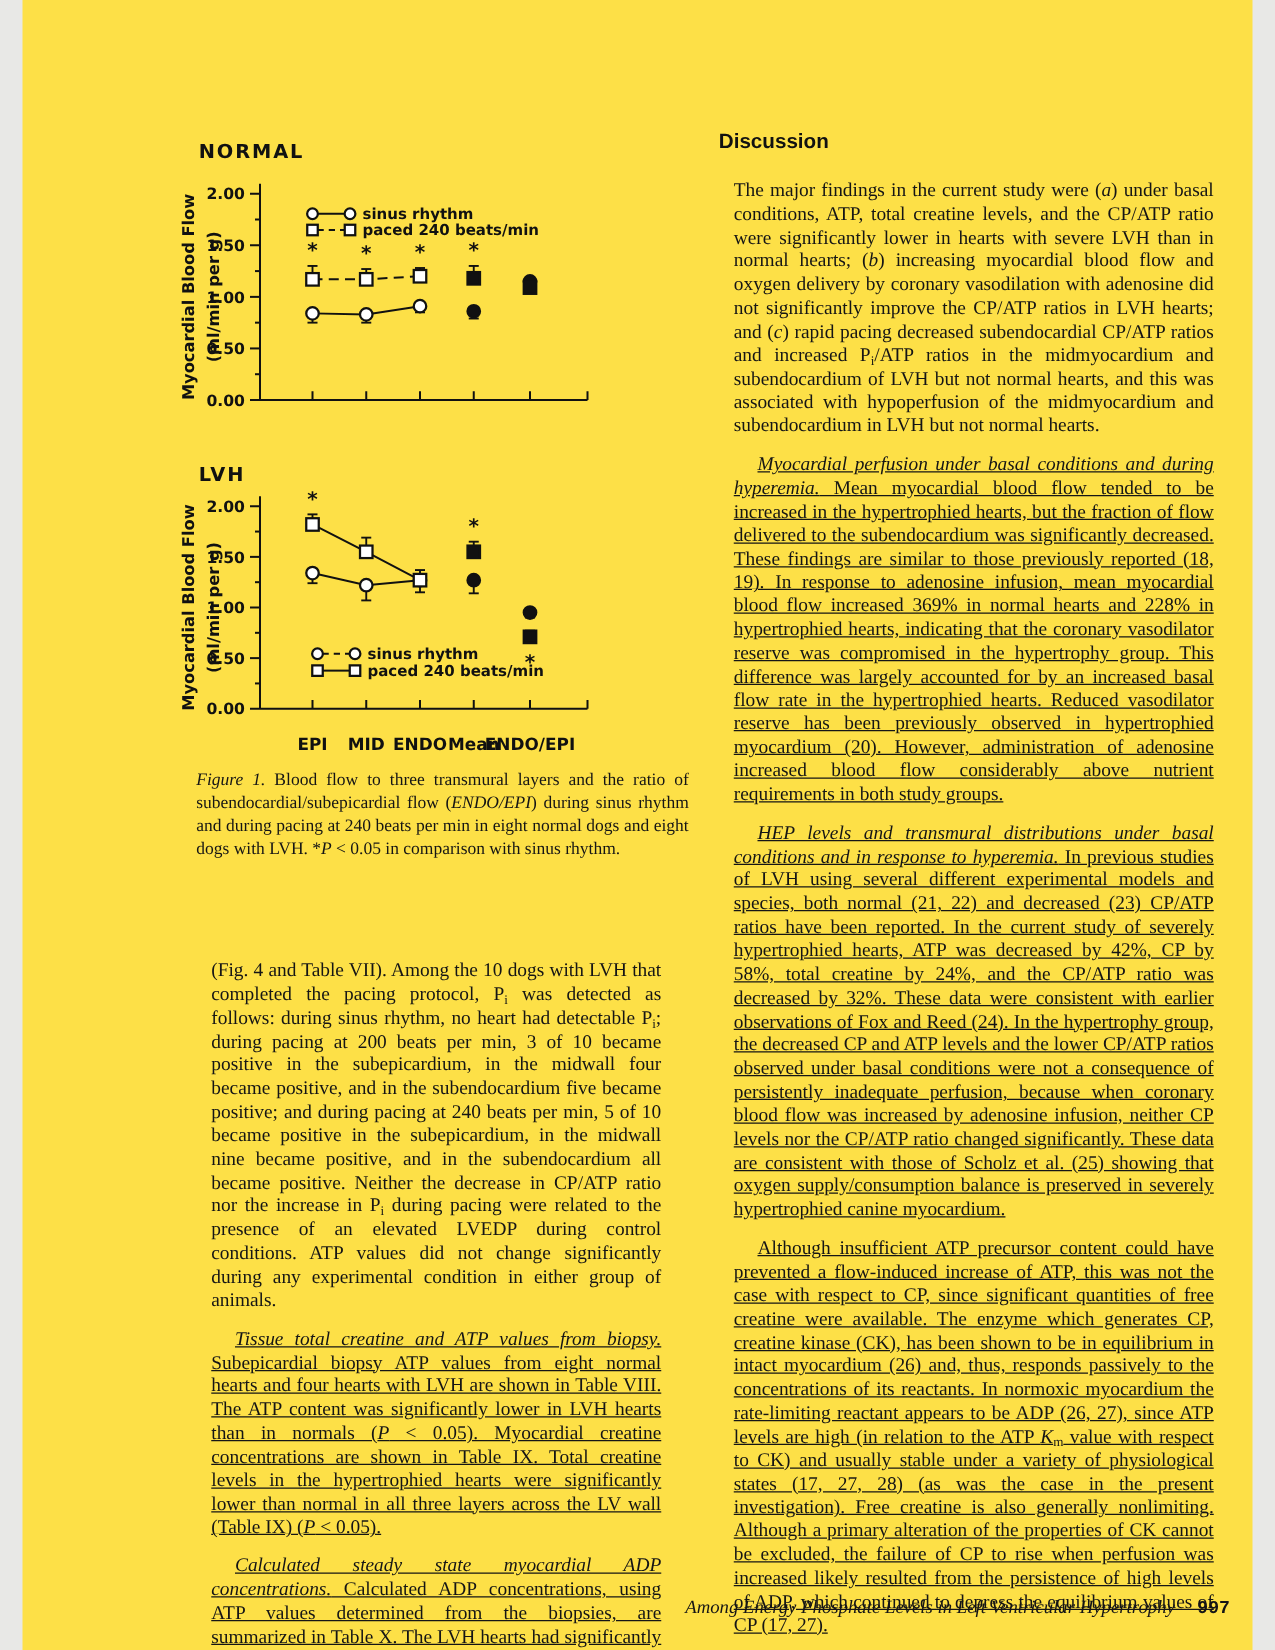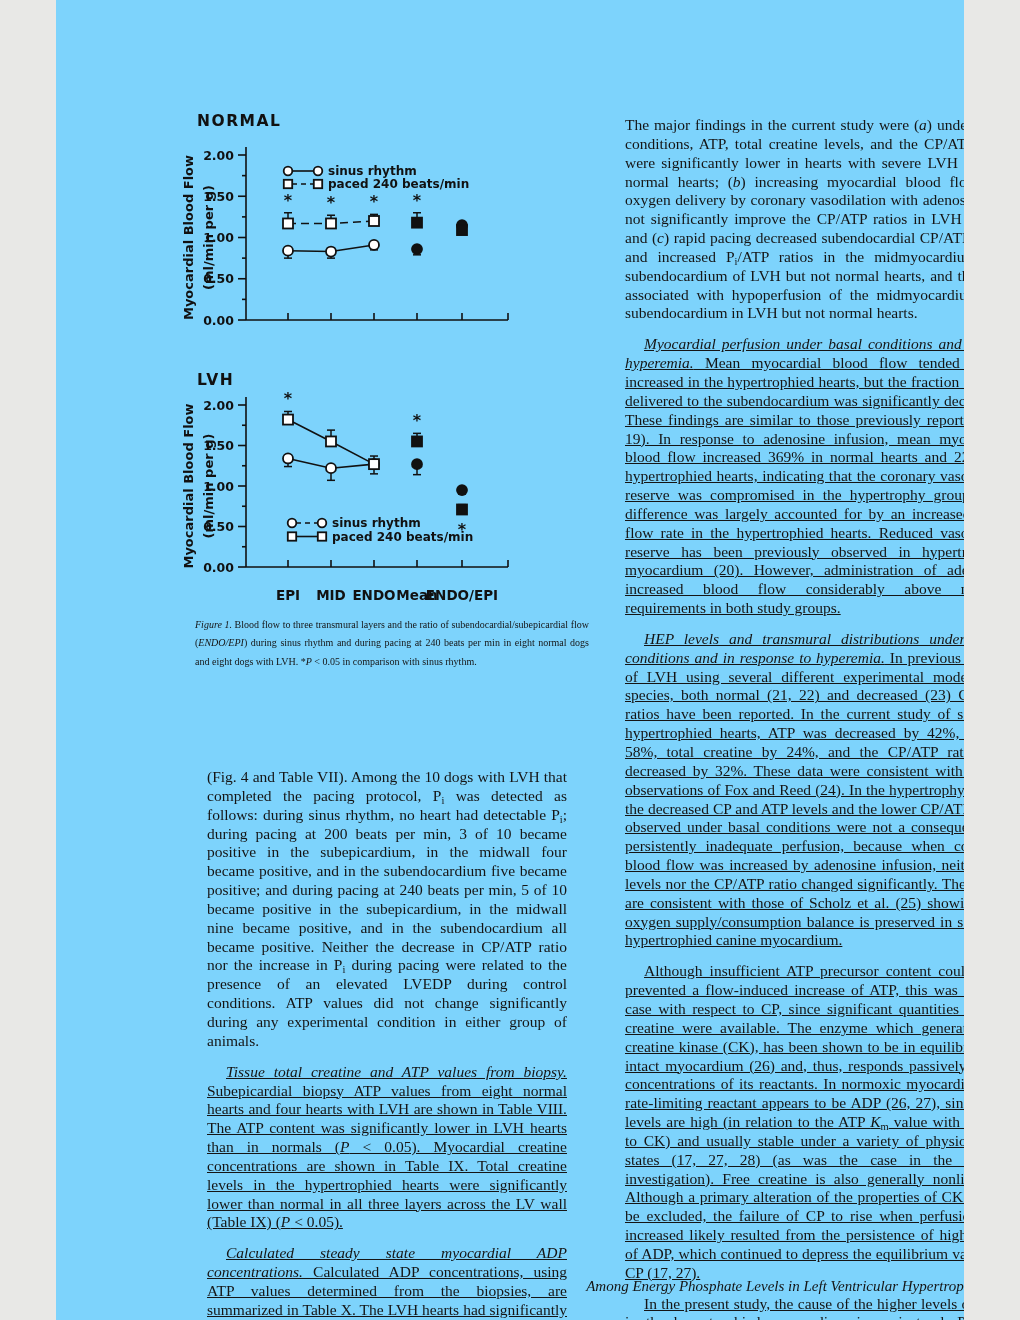--- a/index.html
+++ b/index.html
@@ -1,39 +1,39 @@
 <!DOCTYPE html>
 <html lang="en"><head>
 <meta charset="utf-8">
 <style>
   html,body{margin:0;padding:0;background:#e8e8e6;}
   .page{
-    position:relative;width:908px;height:1320px;margin:0 auto;
-    background:#7dd3fc;color:#151515;overflow:hidden;
+    position:relative;width:984px;height:1320px;margin:0 auto;
+    background:#fde047;color:#151515;overflow:hidden;
     font-family:"Liberation Serif",serif;
   }
   
   .chart-svg{position:absolute;}
   #chart-normal{left:98px;top:98px;}
   #chart-lvh{left:98px;top:366px;}
   .axl{stroke:#111;stroke-width:1.6;}
   .sline{stroke:#111;stroke-width:1.6;fill:none;}
   .ebar{stroke:#111;stroke-width:1.5;}
   .mopen{fill:#fff;stroke:#111;stroke-width:1.8;}
   .mfill{fill:#111;stroke:#111;stroke-width:1.8;}
   .c-title{font-family:"DejaVu Sans",sans-serif;font-weight:600;font-size:15.5px;letter-spacing:1.5px;fill:#111;}
   .c-tick{font-family:"DejaVu Sans",sans-serif;font-weight:600;font-size:12.5px;fill:#111;}
   .c-ylab{font-family:"DejaVu Sans",sans-serif;font-weight:600;font-size:13px;fill:#111;}
   .c-xlab{font-family:"DejaVu Sans",sans-serif;font-weight:600;font-size:13.5px;fill:#111;}
   .c-leg{font-family:"DejaVu Sans",sans-serif;font-weight:600;font-size:12px;fill:#111;}
   .c-star{font-family:"DejaVu Sans",sans-serif;font-weight:700;font-size:16px;fill:#111;}
   
   .caption{
     position:absolute;left:139px;top:616px;width:394px;
-    font-size:10px;line-height:18.3px;text-align:justify;
+    font-size:14px;line-height:18.3px;text-align:justify;
   }
   .col{position:absolute;text-align:justify;hyphens:auto;}
   .col p{margin:12px;}
   .col p.indent{text-indent:19px;text-decoration:underline;}
   .left-col{left:139px;top:756px;width:384px;font-size:15.5px;line-height:18.85px;}
   .right-col{left:557px;top:104px;width:408px;font-size:15.5px;line-height:18.85px;}
   .right-col h2{
     margin:0 0 21px 0;font-family:"Liberation Sans",sans-serif;
     font-weight:700;font-size:16.5px;color:#111;text-align:left;
   }
@@ -222,20 +222,21 @@
 
   <div class="caption" id="figure-caption"><span class="it">Figure 1.</span><span> Blood flow to three transmural layers and the ratio of subendocardial/subepicardial flow (</span><span class="it">ENDO/EPI</span><span>) during sinus rhythm and during pacing at 240 beats per min in eight normal dogs and eight dogs with LVH. *</span><span class="it">P</span><span> &lt; 0.05 in comparison with sinus rhythm.</span></div>
 
   <div class="col left-col" id="left-col">
       <p><span>(Fig. 4 and Table VII). Among the 10 dogs with LVH that completed the pacing protocol, P</span><sub>i</sub><span> was detected as follows: during sinus rhythm, no heart had detectable P</span><sub>i</sub><span>; during pacing at 200 beats per min, 3 of 10 became positive in the subepicardium, in the midwall four became positive, and in the subendocardium five became positive; and during pacing at 240 beats per min, 5 of 10 became positive in the subepicardium, in the midwall nine became positive, and in the subendocardium all became positive. Neither the decrease in CP/ATP ratio nor the increase in P</span><sub>i</sub><span> during pacing were related to the presence of an elevated LVEDP during control conditions. ATP values did not change significantly during any experimental condition in either group of animals.</span></p>
       <p class="indent"><span class="it">Tissue total creatine and ATP values from biopsy.</span><span> Subepicardial biopsy ATP values from eight normal hearts and four hearts with LVH are shown in Table VIII. The ATP content was significantly lower in LVH hearts than in normals (</span><span class="it">P</span><span> &lt; 0.05). Myocardial creatine concentrations are shown in Table IX. Total creatine levels in the hypertrophied hearts were significantly lower than normal in all three layers across the LV wall (Table IX) (</span><span class="it">P</span><span> &lt; 0.05).</span></p>
       <p class="indent"><span class="it">Calculated steady state myocardial ADP concentrations.</span><span> Calculated ADP concentrations, using ATP values determined from the biopsies, are summarized in Table X. The LVH hearts had significantly higher ADP levels than normal. When the myocardial ADP content for the LVH hearts was plotted against the severity of hypertrophy using the index of LV weight/body weight (g/kg), a direct correlation was seen (Fig. 5).</span></p>
     </div>
 
   <div class="col right-col">
+    <h2>Discussion</h2>
     <div id="right-col">
         <p><span>The major findings in the current study were (</span><span class="it">a</span><span>) under basal conditions, ATP, total creatine levels, and the CP/ATP ratio were significantly lower in hearts with severe LVH than in normal hearts; (</span><span class="it">b</span><span>) increasing myocardial blood flow and oxygen delivery by coronary vasodilation with adenosine did not significantly improve the CP/ATP ratios in LVH hearts; and (</span><span class="it">c</span><span>) rapid pacing decreased subendocardial CP/ATP ratios and increased P</span><sub>i</sub><span>/ATP ratios in the midmyocardium and subendocardium of LVH but not normal hearts, and this was associated with hypoperfusion of the midmyocardium and subendocardium in LVH but not normal hearts.</span></p>
         <p class="indent"><span class="it">Myocardial perfusion under basal conditions and during hyperemia.</span><span> Mean myocardial blood flow tended to be increased in the hypertrophied hearts, but the fraction of flow delivered to the subendocardium was significantly decreased. These findings are similar to those previously reported (18, 19). In response to adenosine infusion, mean myocardial blood flow increased 369% in normal hearts and 228% in hypertrophied hearts, indicating that the coronary vasodilator reserve was compromised in the hypertrophy group. This difference was largely accounted for by an increased basal flow rate in the hypertrophied hearts. Reduced vasodilator reserve has been previously observed in hypertrophied myocardium (20). However, administration of adenosine increased blood flow considerably above nutrient requirements in both study groups.</span></p>
         <p class="indent"><span class="it">HEP levels and transmural distributions under basal conditions and in response to hyperemia.</span><span> In previous studies of LVH using several different experimental models and species, both normal (21, 22) and decreased (23) CP/ATP ratios have been reported. In the current study of severely hypertrophied hearts, ATP was decreased by 42%, CP by 58%, total creatine by 24%, and the CP/ATP ratio was decreased by 32%. These data were consistent with earlier observations of Fox and Reed (24). In the hypertrophy group, the decreased CP and ATP levels and the lower CP/ATP ratios observed under basal conditions were not a consequence of persistently inadequate perfusion, because when coronary blood flow was increased by adenosine infusion, neither CP levels nor the CP/ATP ratio changed significantly. These data are consistent with those of Scholz et al. (25) showing that oxygen supply/consumption balance is preserved in severely hypertrophied canine myocardium.</span></p>
         <p class="indent"><span>Although insufficient ATP precursor content could have prevented a flow-induced increase of ATP, this was not the case with respect to CP, since significant quantities of free creatine were available. The enzyme which generates CP, creatine kinase (CK), has been shown to be in equilibrium in intact myocardium (26) and, thus, responds passively to the concentrations of its reactants. In normoxic myocardium the rate-limiting reactant appears to be ADP (26, 27), since ATP levels are high (in relation to the ATP </span><span class="it">K</span><sub>m</sub><span> value with respect to CK) and usually stable under a variety of physiological states (17, 27, 28) (as was the case in the present investigation). Free creatine is also generally nonlimiting. Although a primary alteration of the properties of CK cannot be excluded, the failure of CP to rise when perfusion was increased likely resulted from the persistence of high levels of ADP, which continued to depress the equilibrium values of CP (17, 27).</span></p>
         <p class="indent"><span>In the present study, the cause of the higher levels of ADP in the hypertrophied myocardium is conjectural. Possible expla-</span></p>
       </div>
   </div>
 
   <div class="footer">

